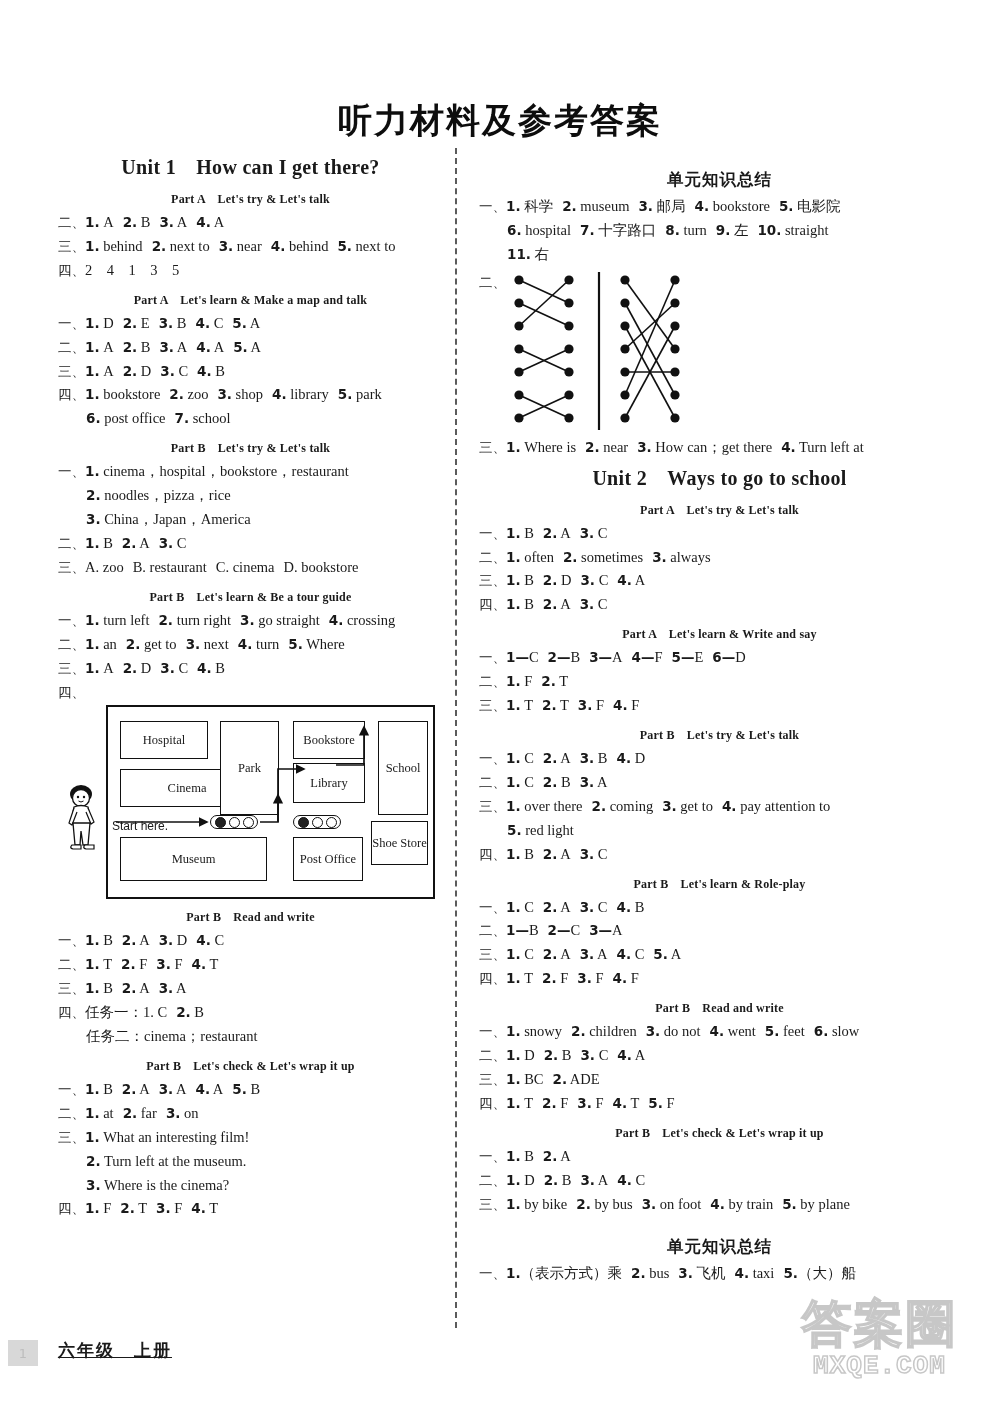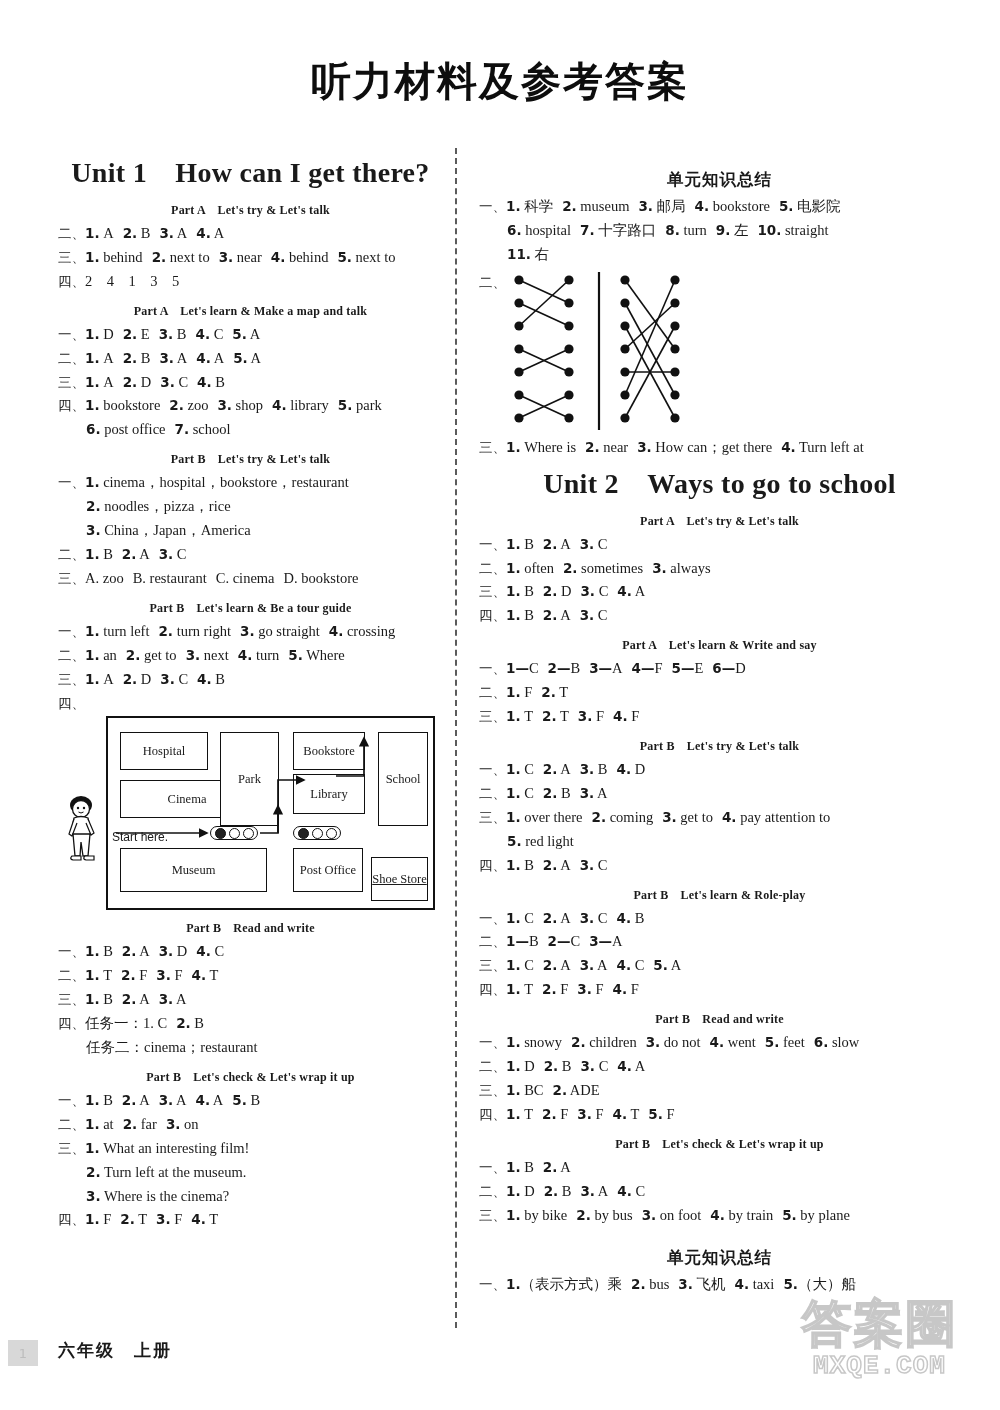--- a/index.html
+++ b/index.html
@@ -18,23 +18,23 @@
   .page {
     position: absolute;
     inset: 0;
     padding: 0;
   }
   
   .page-title {
     text-align: center;
     font-family: "DejaVu Sans", "Liberation Sans", sans-serif;
     font-weight: bold;
-    font-size: 40px;
+    font-size: 34px;
     letter-spacing: 2px;
-    padding-top: 54px;
+    padding-top: 98px;
     color: #0d0d0d;
   }
   
   .columns {
     position: absolute;
     top: 148px;
     left: 0;
     right: 0;
     bottom: 0;
     display: flex;
@@ -54,21 +54,21 @@
     height: 1180px;
   }
   .col-right {
     width: 543px;
     padding: 0 40px 0 22px;
   }
   
   h2.unit {
     font-family: "Liberation Serif", serif;
     font-weight: bold;
-    font-size: 28px;
+    font-size: 20px;
     text-align: center;
     margin: 6px 0 4px 0;
     letter-spacing: .3px;
   }
   h3.part {
     font-family: "Liberation Serif", serif;
     font-weight: bold;
     font-size: 12px;
     text-align: center;
     margin: 10px 0 3px 0;
@@ -169,20 +169,21 @@
   
   .footer {
     position: absolute;
     left: 58px;
     bottom: 48px;
     font-family: "DejaVu Sans", "Liberation Sans", sans-serif;
     font-size: 17px;
     font-weight: bold;
     color: #1a1a1a;
     letter-spacing: 2px;
+    text-decoration: underline;
   }
   .pagenum {
     position: absolute;
     left: 8px;
     bottom: 44px;
     width: 30px; height: 26px;
     background: #d8d8d8;
     color: #bdbdbd;
     font-size: 13px;
     display: flex; align-items: center; justify-content: center;
@@ -281,21 +282,21 @@
               </div>
               <div class="bld" style="left: 270px; top: 14px; width: 48px; height: 92px;">
                 <span>School</span>
               </div>
               <div class="bld" style="left: 12px; top: 130px; width: 145px; height: 42px;">
                 <span>Museum</span>
               </div>
               <div class="bld" style="left: 185px; top: 130px; width: 68px; height: 42px;">
                 <span>Post Office</span>
               </div>
-              <div class="bld" style="left: 263px; top: 139px; width: 55px; height: 42px; text-decoration: underline;">
+              <div class="bld" style="left: 263px; top: 114px; width: 55px; height: 42px;">
                 <span>Shoe Store</span>
               </div>
               <div class="cross" style="left: 102px; top: 108px; width: 48px;">
                 <i class="filled"></i>
                 <i></i>
                 <i></i>
               </div>
               <div class="cross" style="left: 185px; top: 108px; width: 48px;">
                 <i class="filled"></i>
                 <i></i>

